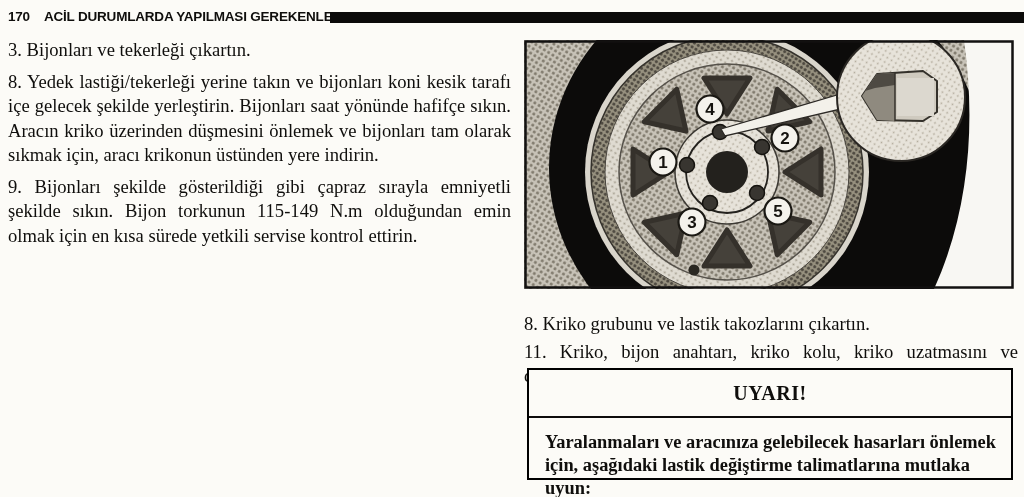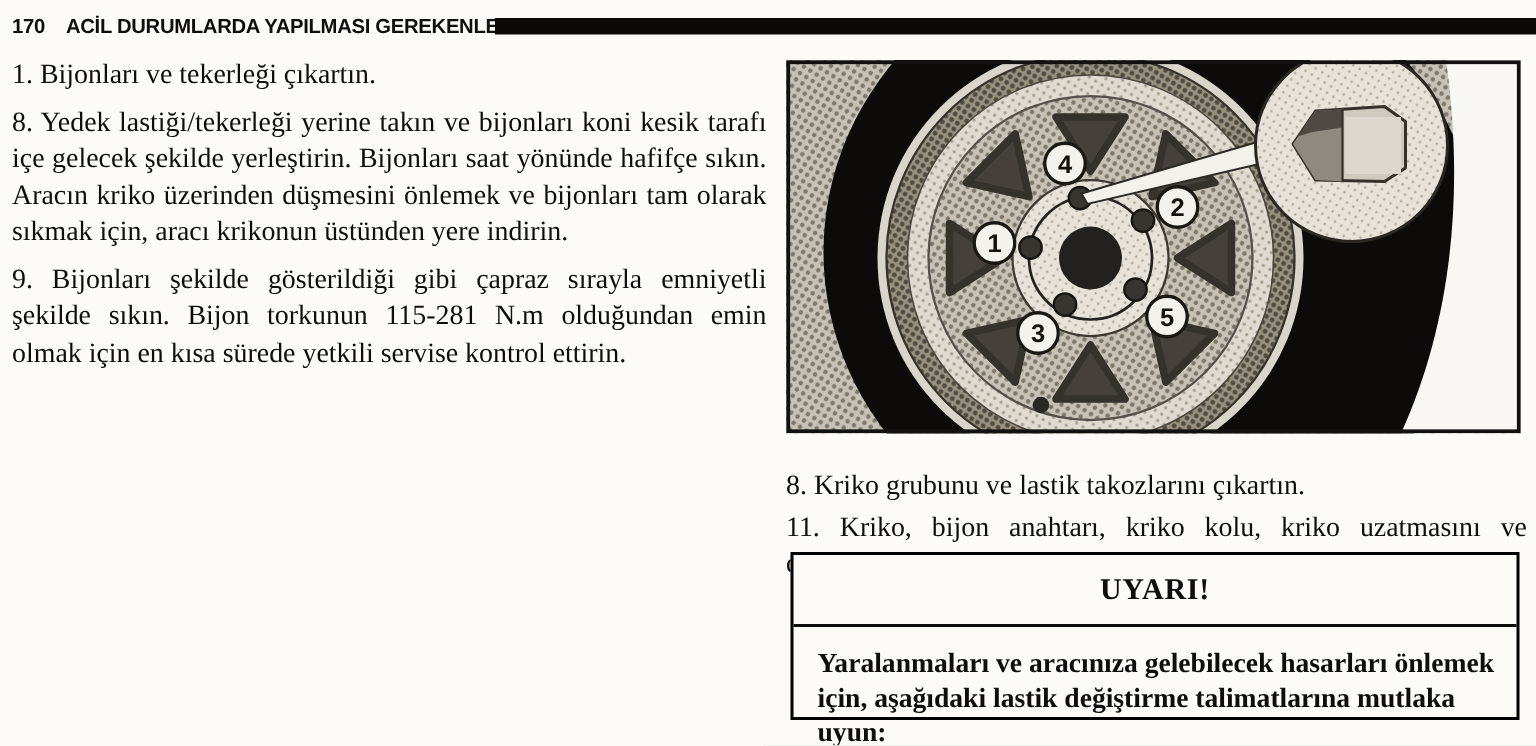--- a/index.html
+++ b/index.html
@@ -4,21 +4,21 @@
 <style>
   html,body { margin:0; padding:0; background:#e8e8e8; }
   #page {
     position:relative; width:1024px; height:497px;
     background:#fcfbf7; color:#0f0e0c; overflow:hidden;
     font-family:"Liberation Serif", serif;
   }
   
   .hdr {
     position:absolute; left:8px; top:9px; height:16px;
-    display:flex; align-items:center; gap:14px;
+    display:flex; align-items:flex-start; gap:14px;
     font-family:"Liberation Sans", sans-serif; font-weight:bold;
     font-size:13.5px; letter-spacing:-0.2px; white-space:nowrap;
   }
   .hdr-bar { position:absolute; left:330px; top:12px; width:694px; height:11px; background:#0b0a09; }
   
   .col-left {
     position:absolute; left:8px; top:38px; width:503px;
     font-size:18.6px; line-height:24.5px; text-align:justify;
   }
   .col-left p { margin:0 0 7px 0; }
@@ -54,23 +54,23 @@
 
 <div id="page">
 
   <div class="hdr">
     <span>170</span>
     <span>ACİL DURUMLARDA YAPILMASI GEREKENLER</span>
   </div>
   <div class="hdr-bar"></div>
 
   <div class="col-left">
-    <p>1. Bijonları ve tekerleği çıkartın.</p>
+    <p>3. Bijonları ve tekerleği çıkartın.</p>
     <p>8. Yedek lastiği/tekerleği yerine takın ve bijonları koni kesik tarafı içe gelecek şekilde yerleştirin. Bijonları saat yönünde hafifçe sıkın. Aracın kriko üzerinden düşmesini önlemek ve bijonları tam olarak sıkmak için, aracı krikonun üstünden yere indirin.</p>
-    <p>9. Bijonları şekilde gösterildiği gibi çapraz sırayla emniyetli şekilde sıkın. Bijon torkunun 115-281 N.m olduğundan emin olmak için en kısa sürede yetkili servise kontrol ettirin.</p>
+    <p>9. Bijonları şekilde gösterildiği gibi çapraz sırayla emniyetli şekilde sıkın. Bijon torkunun 115-149 N.m olduğundan emin olmak için en kısa sürede yetkili servise kontrol ettirin.</p>
   </div>
 
   <div class="fig">
     <svg width="490" height="249" viewBox="0 0 490 249">
       <defs>
         <pattern id="htM" width="5" height="5" patternUnits="userSpaceOnUse" patternTransform="rotate(32)">
           <rect width="5" height="5" fill="#c7c2b7"></rect>
             <circle cx="2.5" cy="2.5" r="1.5" fill="#7e786b"></circle>
         </pattern>
         <pattern id="htL" width="5" height="5" patternUnits="userSpaceOnUse" patternTransform="rotate(32)">

